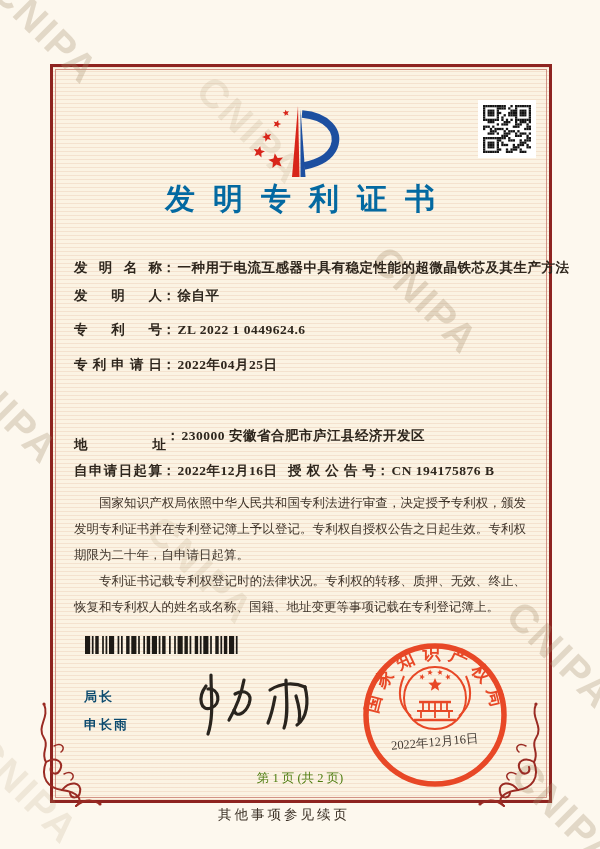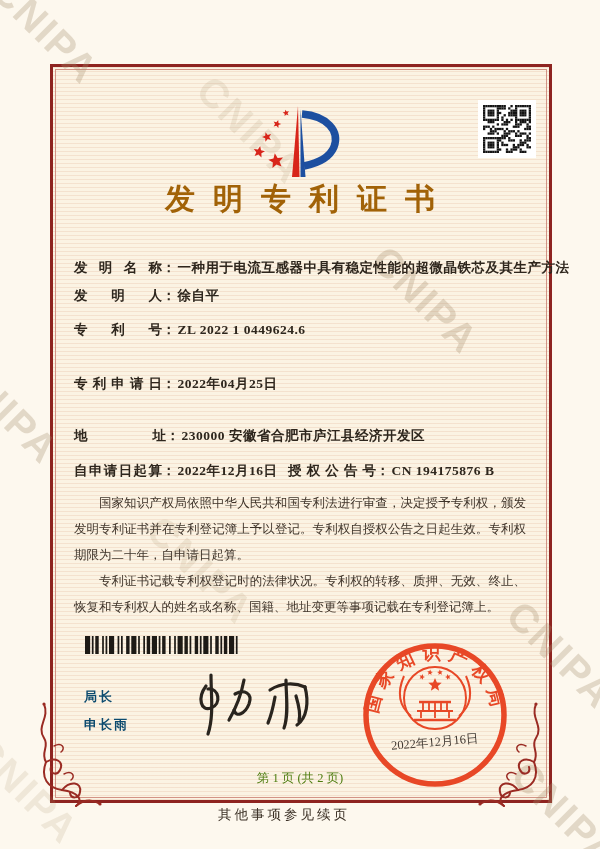--- a/index.html
+++ b/index.html
@@ -31,25 +31,25 @@
   }
   .frame-inner{position:absolute;inset:2px;border:1px solid rgba(203,130,117,0.85);}
   .flourish{position:absolute;z-index:4;}
   .fl-left{left:34px;top:702px;}
   .fl-right{left:476px;top:702px;transform:scaleX(-1);}
   
   .content{position:absolute;inset:0;z-index:3;}
   .cert-no{left:74px;top:99px;font-size:13.5px;font-weight:bold;letter-spacing:1px;color:#33291f;}
   .main-title{
     left:0;top:179px;width:600px;text-align:center;
-    font-size:30px;font-weight:bold;letter-spacing:18px;text-indent:18px;color:#a16207;
+    font-size:30px;font-weight:bold;letter-spacing:18px;text-indent:18px;color:#0369a1;
   }
   .field-row{left:74px;width:460px;font-size:13.5px;font-weight:bold;color:#2e261d;line-height:20px;white-space:nowrap;}
   .flabel{display:inline-block;width:88px;text-align:justify;text-align-last:justify;vertical-align:top;}
-  .flabel.wide{width:92px;}
+  .flabel.wide{width:92px;margin-top:9px;}
   .fcolon{display:inline-block;margin-right:2px;}
   .fvalue{letter-spacing:0.5px;}
   .grant-pair2{position:absolute;left:214px;top:0;white-space:nowrap;}
   .paras{
     left:74px;top:490px;width:452px;font-size:12.5px;line-height:26px;
     color:#3f342a;text-align:justify;font-weight:500;
   }
   .paras p{margin:0;text-indent:2em;}
   .signer{left:84px;font-size:13px;font-weight:bold;color:#0c4a6e;letter-spacing:2px;}
   .pagenum{left:0;top:770px;width:600px;text-align:center;font-size:12.5px;color:#4d7c0f;}
@@ -357,21 +357,21 @@
 
     <div class="abs field-row" style="top:258px">
       <span class="flabel">发明名称</span><span class="fcolon">：</span><span class="fvalue">一种用于电流互感器中具有稳定性能的超微晶铁芯及其生产方法</span>
     </div>
     <div class="abs field-row" style="top:286px">
       <span class="flabel">发明人</span><span class="fcolon">：</span><span class="fvalue">徐自平</span>
     </div>
     <div class="abs field-row" style="top:320px">
       <span class="flabel">专利号</span><span class="fcolon">：</span><span class="fvalue">ZL 2022 1 0449624.6</span>
     </div>
-    <div class="abs field-row" style="top:374px">
+    <div class="abs field-row" style="top:355px">
       <span class="flabel">专利申请日</span><span class="fcolon">：</span><span class="fvalue">2022年04月25日</span>
     </div>
     <div class="abs field-row" style="top:426px">
       <span class="flabel wide">地址</span><span class="fcolon">：</span><span class="fvalue">230000 安徽省合肥市庐江县经济开发区</span>
     </div>
     <div class="abs field-row" style="top:461px">
       <span class="flabel">自申请日起算</span><span class="fcolon">：</span><span class="fvalue">2022年12月16日</span>
       <span class="grant-pair2">
         <span class="flabel">授权公告号</span><span class="fcolon">：</span><span class="fvalue">CN 194175876 B</span>
       </span>

